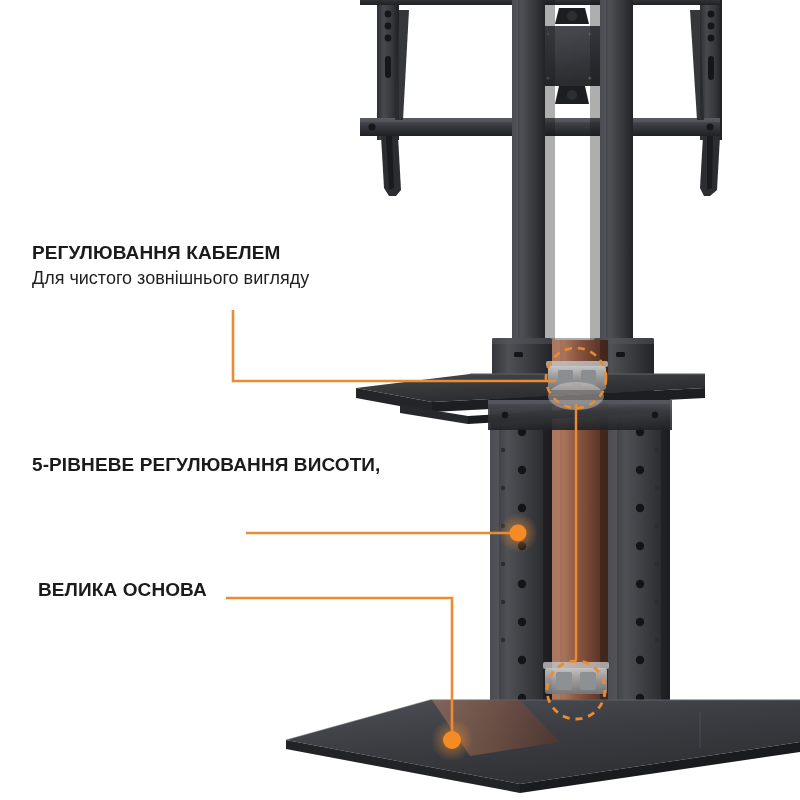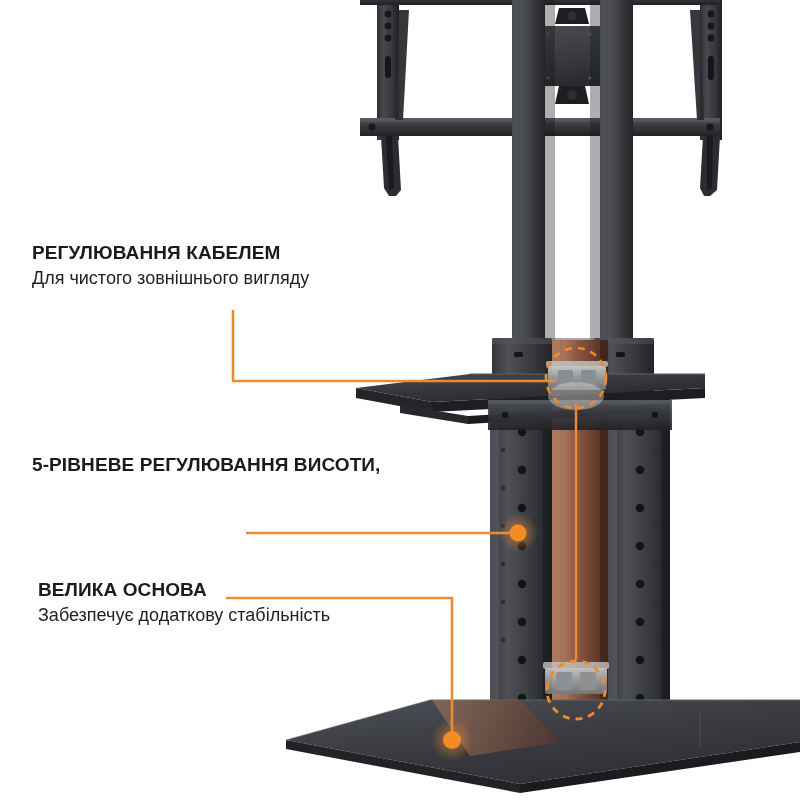--- a/index.html
+++ b/index.html
@@ -304,18 +304,15 @@
       <div>Для чистого зовнішнього вигляду</div>
     </div>
   </div>
 
   <div class="callout" id="co2">
     <div class="co-title">5-РІВНЕВЕ РЕГУЛЮВАННЯ ВИСОТИ,</div>
   </div>
 
   <div class="callout" id="co3">
     <div class="co-title">ВЕЛИКА ОСНОВА</div>
-    <div class="co-sub">
-      <div>Забезпечує додаткову стабільність</div>
-    </div>
   </div>
 
 </div>
 
 </body></html>

